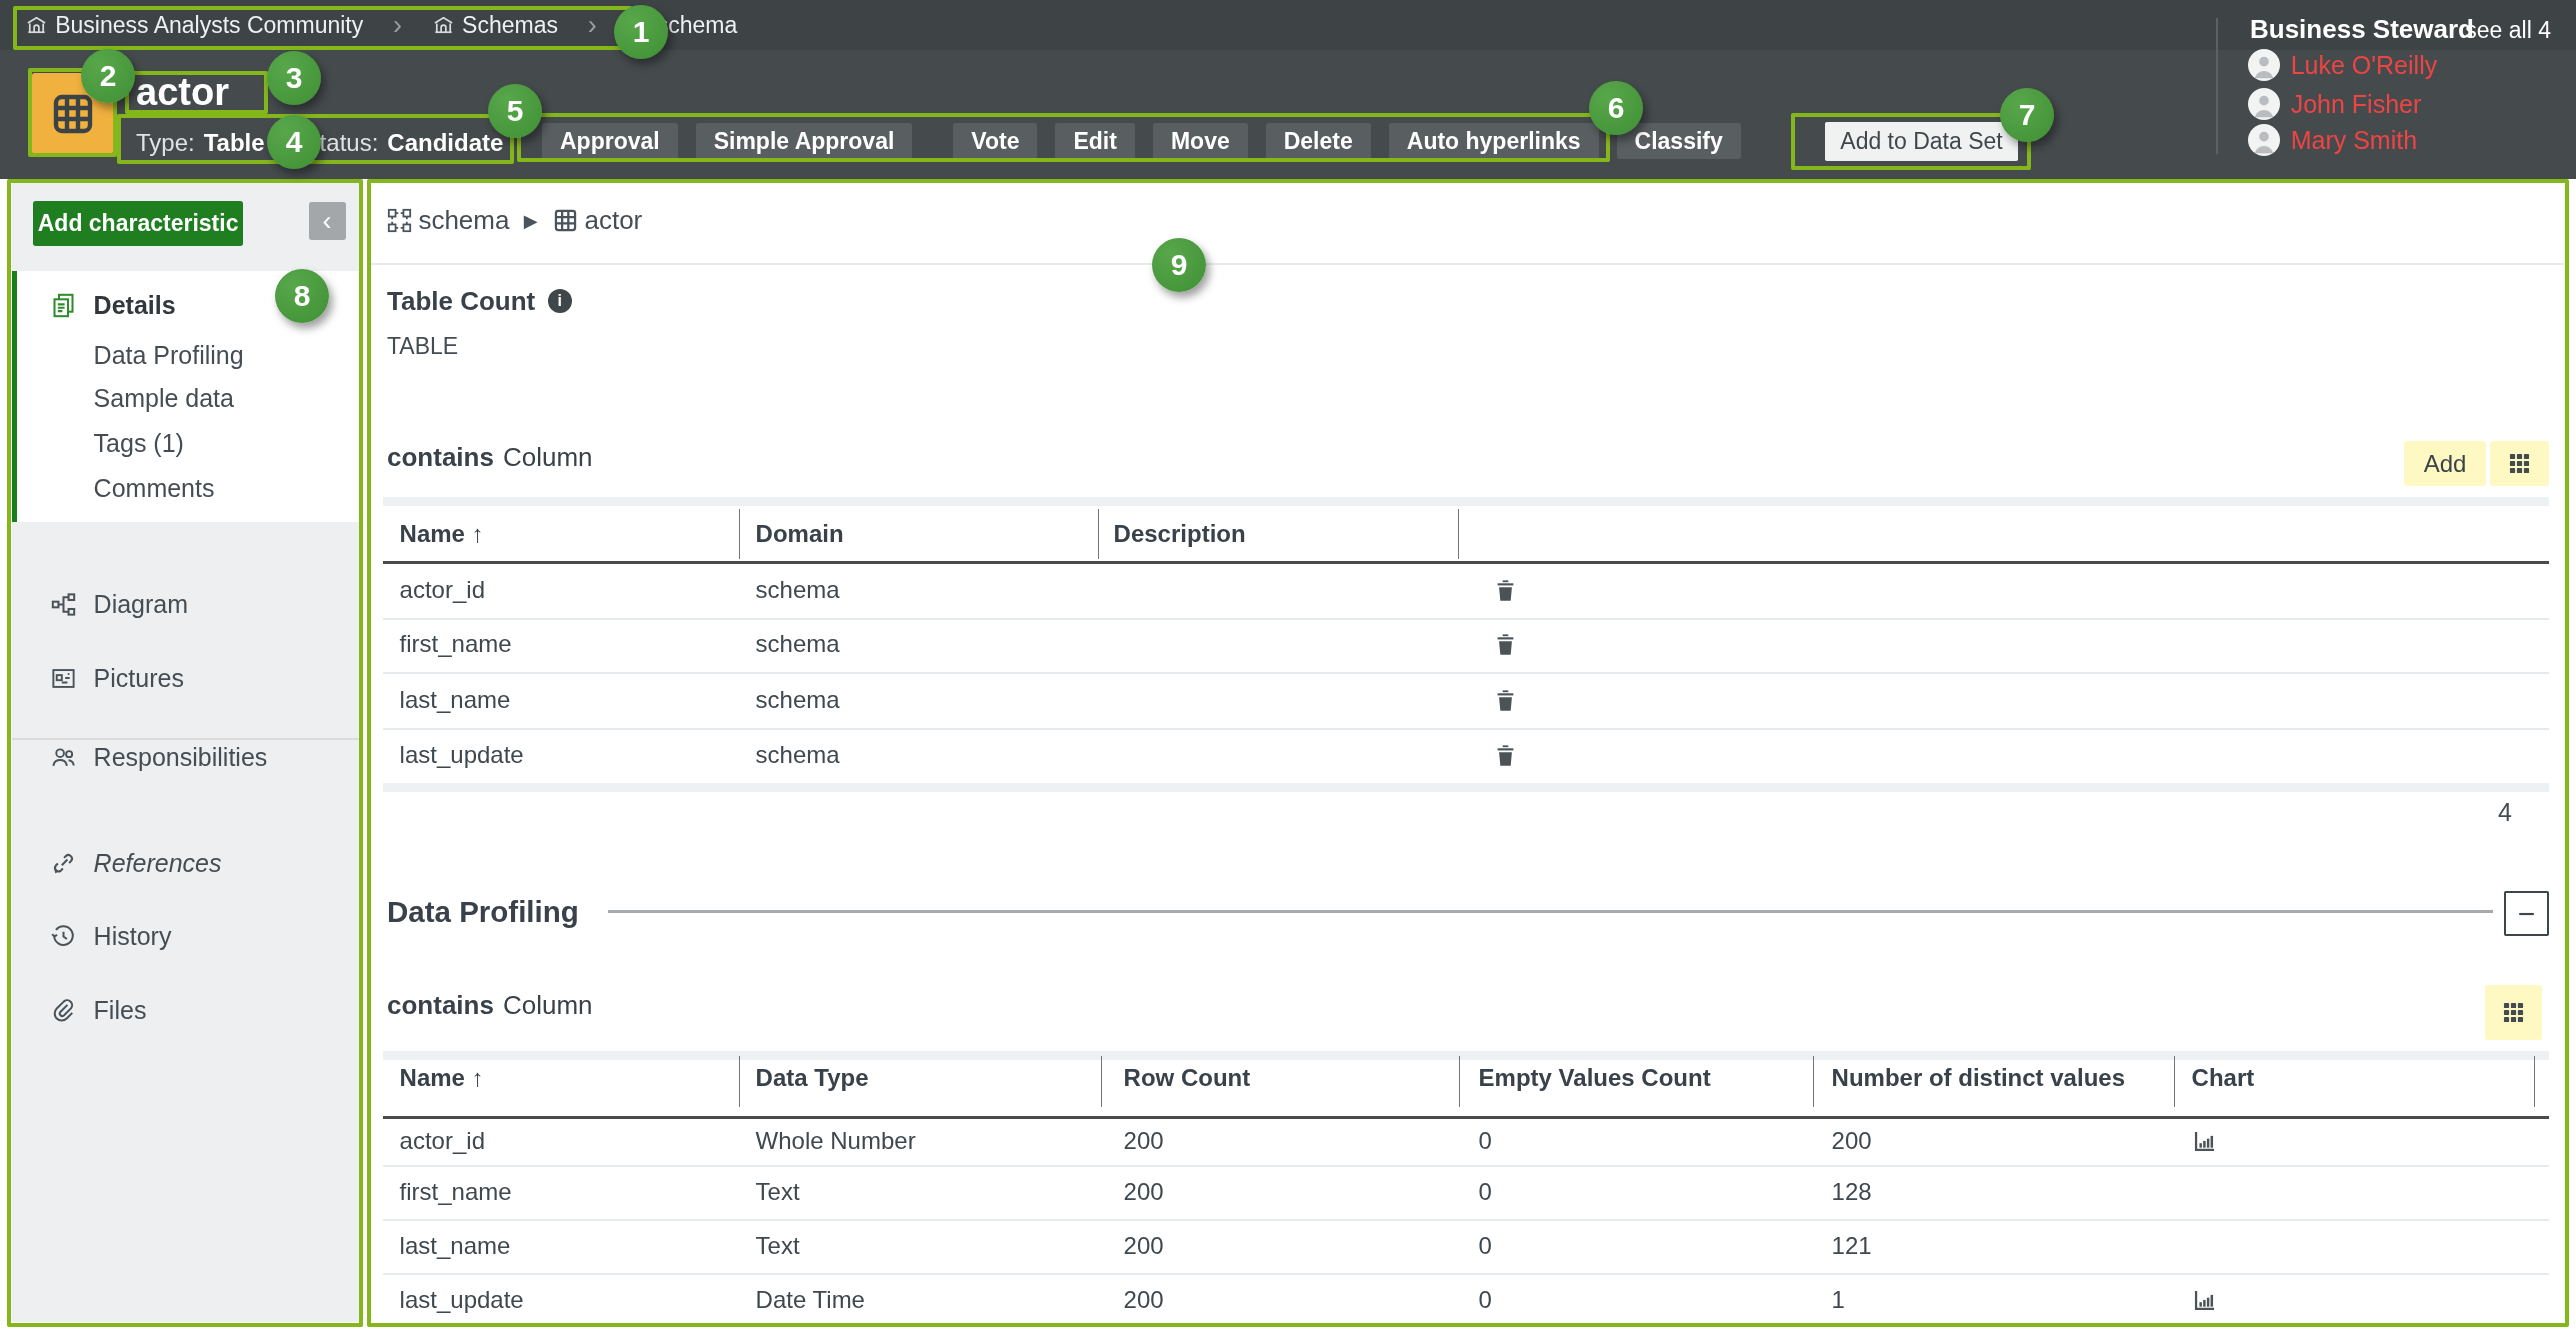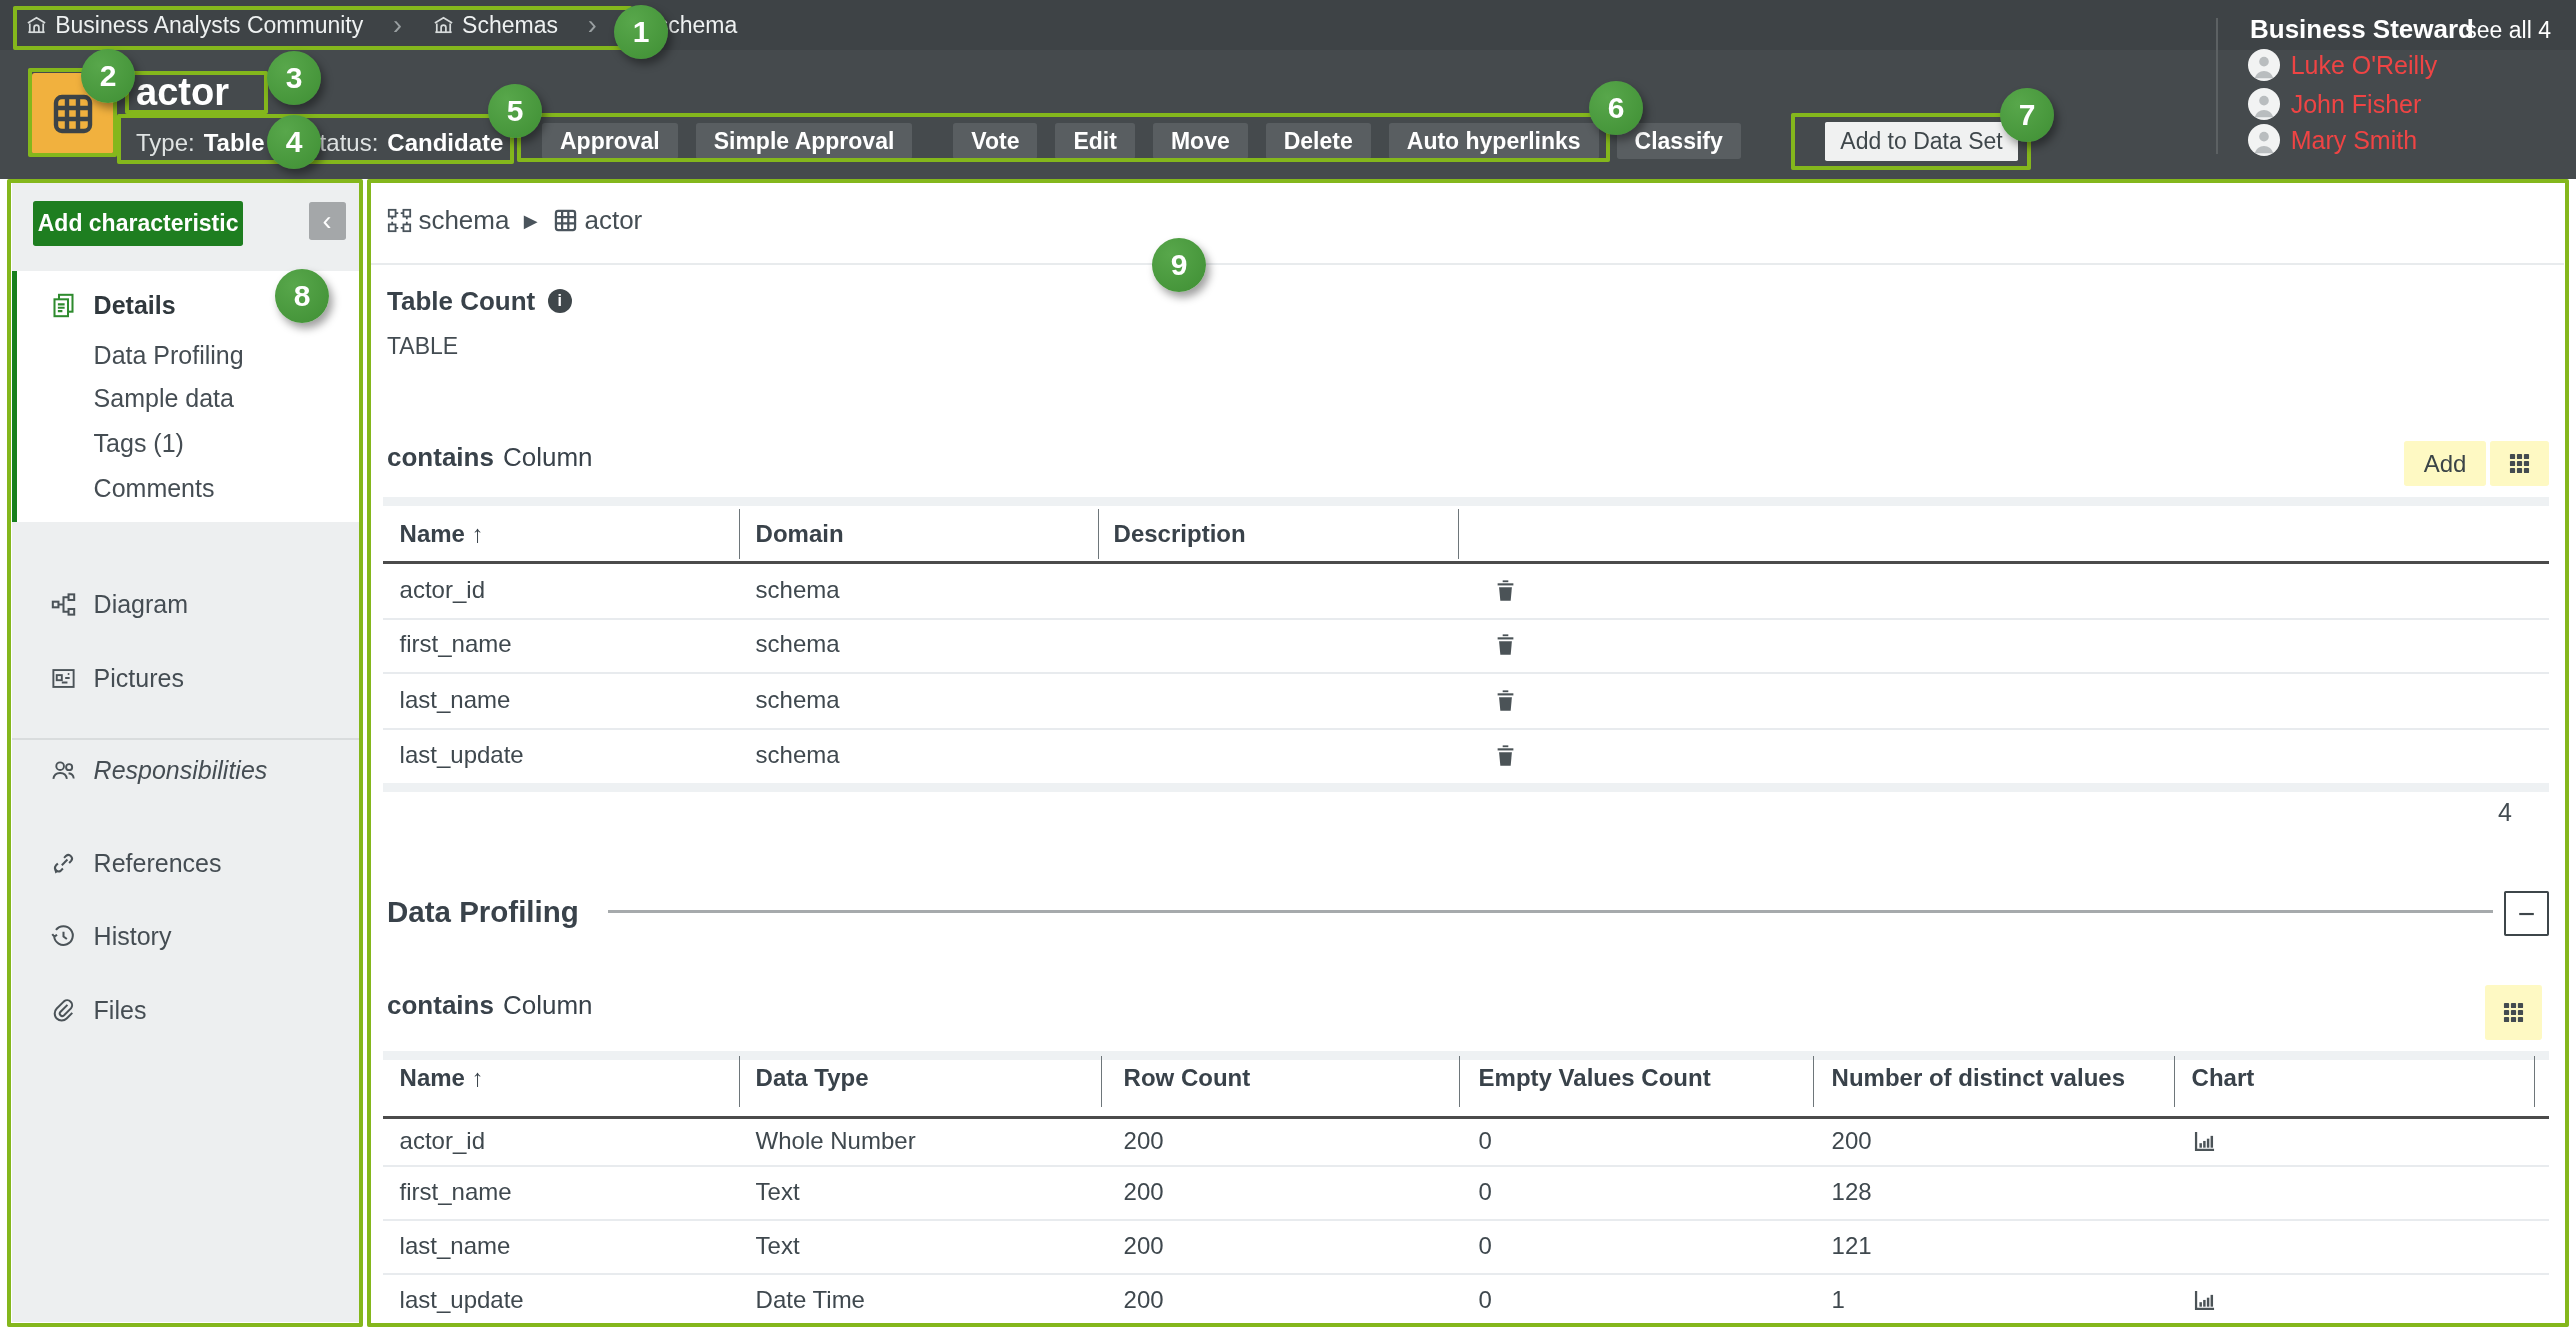--- a/index.html
+++ b/index.html
@@ -249,32 +249,32 @@
             <rect x="6" y="9" width="4.5" height="4.5"></rect>
             <path d="M13.5 11.5h4M10.5 15.5h5"></path>
             <circle cx="16.5" cy="8" r="0.9" fill="currentColor" stroke="none"></circle>
           </svg>
       </span>
       <span class="nlabel">Pictures</span>
     </div>
 
     <div class="side-divider"></div>
 
-    <div class="navitem" style="top:571px;font-style:italic;">
+    <div class="navitem" style="top:558px;">
       <span class="nicon">
         <svg viewBox="0 0 24 24" fill="none" stroke="currentColor" stroke-width="1.7">
             <circle cx="9" cy="8.2" r="3.4"></circle>
             <path d="M3 19.5c.4-3.4 2.9-5.3 6-5.3s5.6 1.9 6 5.3"></path>
             <circle cx="17" cy="9" r="2.7"></circle>
             <path d="M16.5 14.5c2.7.3 4.3 2 4.6 4.6"></path>
           </svg>
       </span>
       <span class="nlabel">Responsibilities</span>
     </div>
-    <div class="navitem" style="top:664px;">
+    <div class="navitem" style="top:664px;font-style:italic;">
       <span class="nicon">
         <svg viewBox="0 0 24 24" fill="none" stroke="currentColor" stroke-width="1.8">
             <path d="M10.5 13.5l5-5"></path>
             <path d="M12.5 7l1.8-1.8a3.2 3.2 0 014.5 4.5L17 11.5"></path>
             <path d="M11.5 16.5l-1.8 1.8a3.2 3.2 0 01-4.5-4.5L7 12"></path>
             <path d="M3.8 17.3L8 18.6l-3.2 2.2z" fill="currentColor" stroke="none"></path>
           </svg>
       </span>
       <span class="nlabel">References</span>
     </div>

